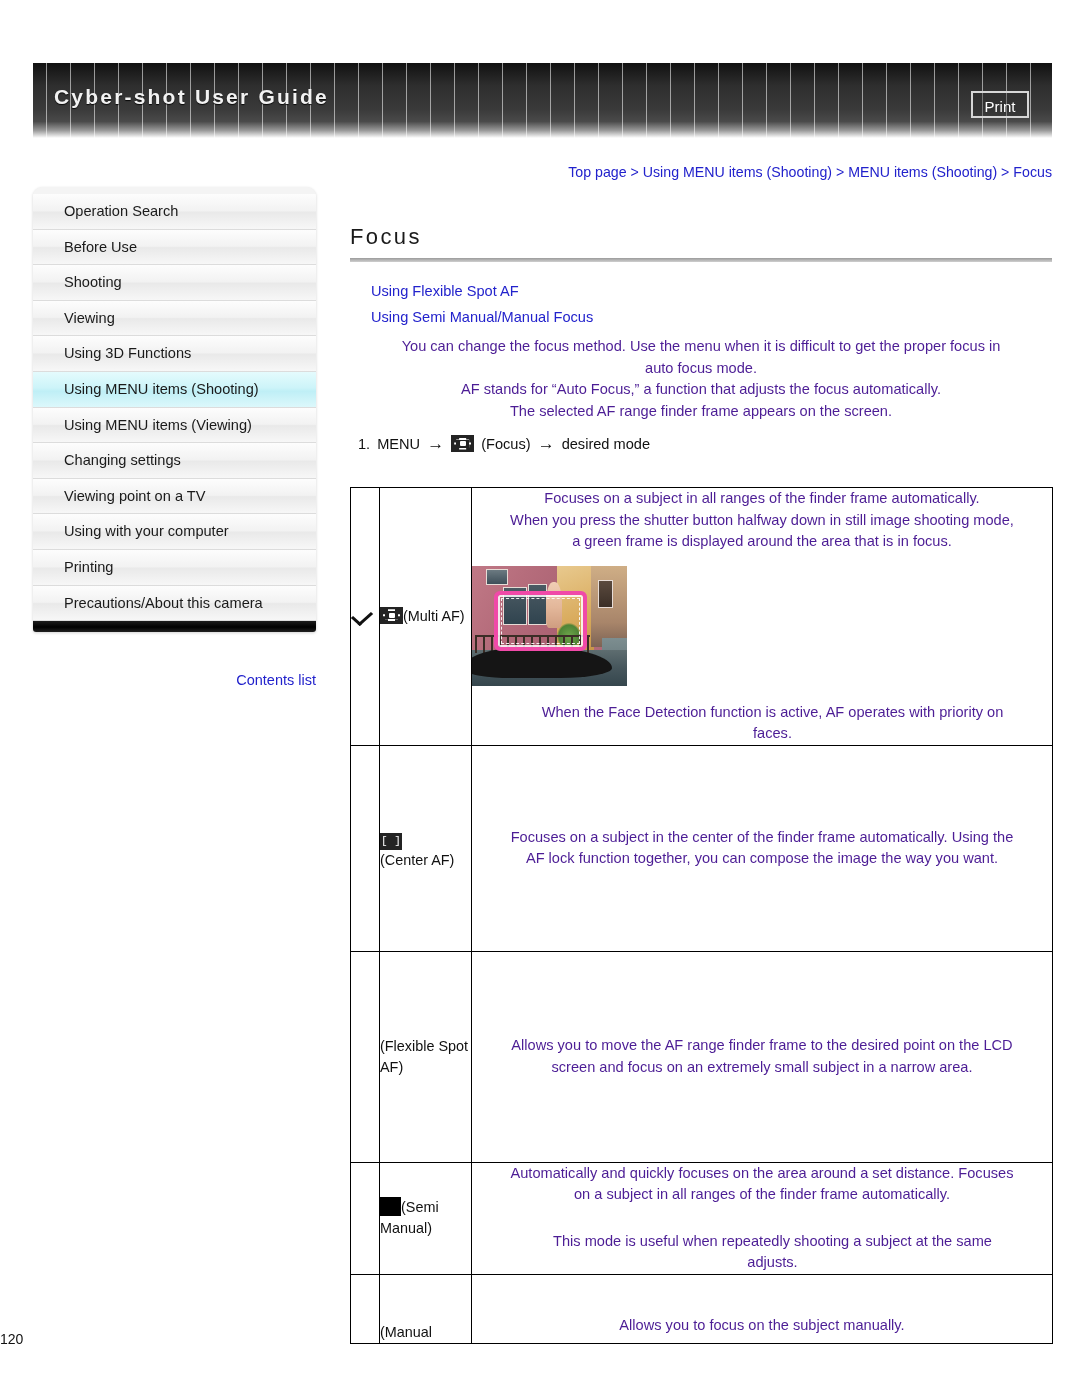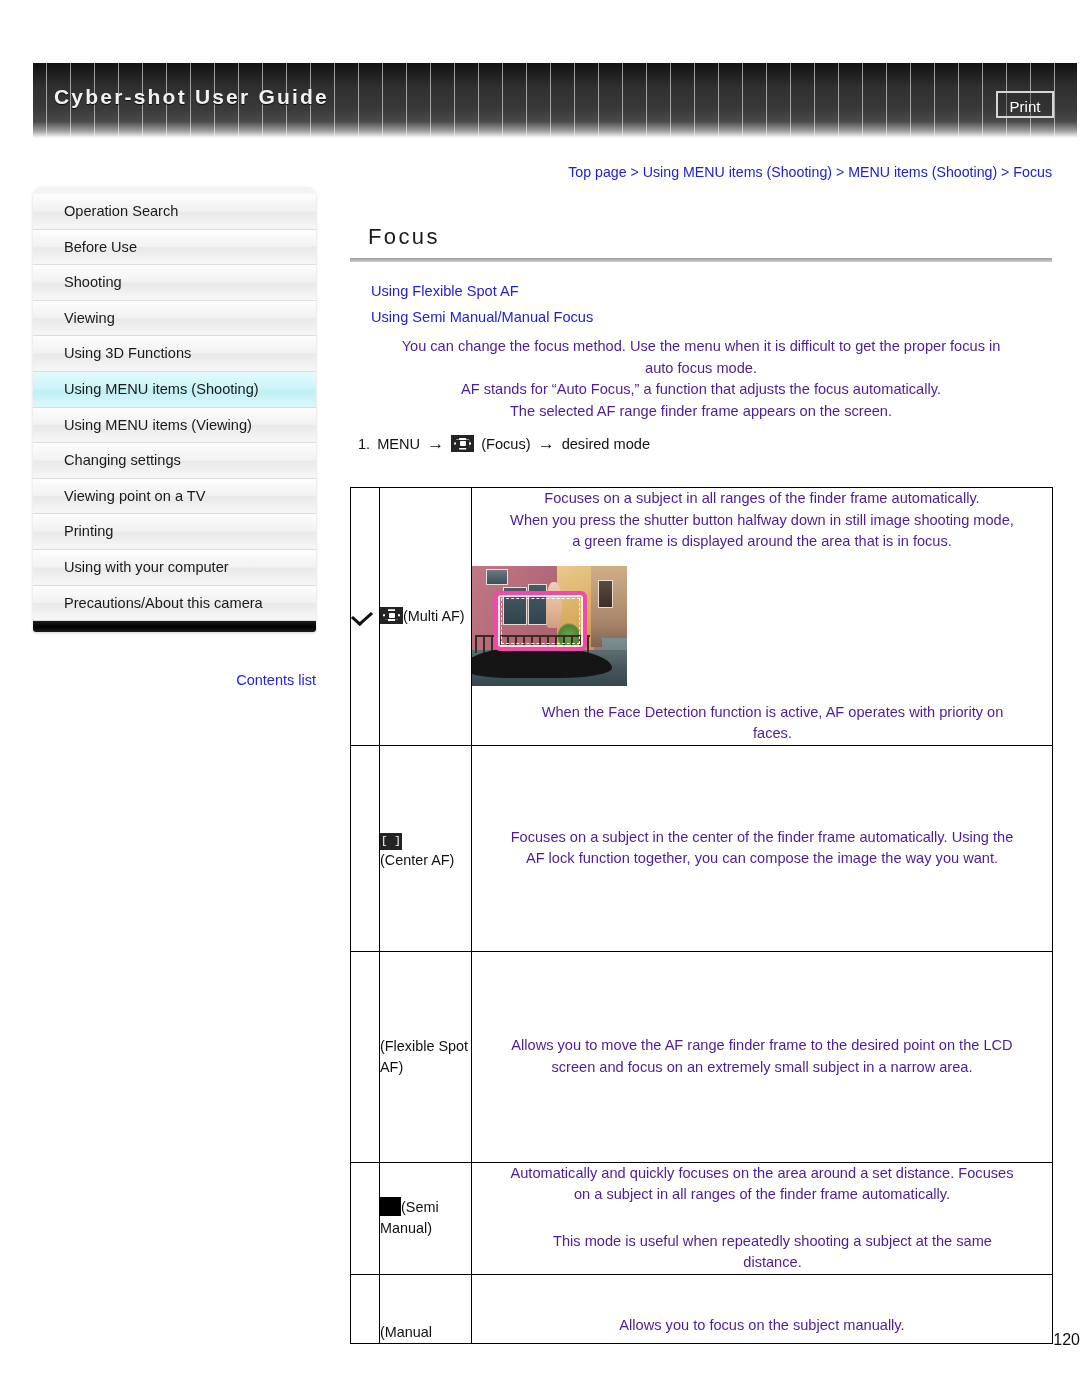--- a/index.html
+++ b/index.html
@@ -32,21 +32,20 @@
         rgba(255,255,255,0.00) 14px,
         rgba(255,255,255,0.00) 24px),
       linear-gradient(to bottom,
         #111111 0%,
         #2e2e2e 30%,
         #3a3a3a 62%,
         #4a4a4a 78%,
         #9a9a9a 90%,
         #ffffff 100%);
     overflow: hidden;
-    padding-left: 25px;
   }
   #header-title {
     position: absolute;
     left: 21px;
     top: 22px;
     color: #f2f2f2;
     font-size: 21px;
     letter-spacing: 2.2px;
     font-weight: bold;
     white-space: nowrap;
@@ -128,21 +127,20 @@
     position: absolute;
     left: 350px;
     top: 224px;
     width: 702px;
   }
   #page-title {
     font-size: 22px;
     color: #1a1a1a;
     letter-spacing: 2.4px;
     padding-bottom: 8px;
-    margin-left: 18px;
   }
   #title-rule {
     height: 4px;
     background: linear-gradient(to bottom, #9b9b9b, #cfcfcf);
     margin-bottom: 17px;
   }
   .anchor-link {
     display: block;
     margin-left: 21px;
     color: #2222cc;
@@ -359,22 +357,22 @@
     border: 1.5px dashed rgba(255,255,255,0.9);
     box-sizing: border-box;
   }
 
   
   #page-number {
     position: absolute;
     left: 0;
     top: 1331px;
     width: 1080px;
-    text-align: right;
-    font-size: 16px;
+    text-align: left;
+    font-size: 14px;
     color: #111111;
   }
 </style>
 </head>
 <body>
 
 <div id="header-banner">
   <div id="header-title">Cyber-shot User Guide</div>
   <div id="print-button">Print</div>
 </div>
@@ -384,22 +382,22 @@
 <div id="sidebar">
   <div class="nav-item">Operation Search</div>
   <div class="nav-item">Before Use</div>
   <div class="nav-item">Shooting</div>
   <div class="nav-item">Viewing</div>
   <div class="nav-item">Using 3D Functions</div>
   <div class="nav-item selected">Using MENU items (Shooting)</div>
   <div class="nav-item">Using MENU items (Viewing)</div>
   <div class="nav-item">Changing settings</div>
   <div class="nav-item">Viewing point on a TV</div>
+  <div class="nav-item">Using with your computer</div>
   <div class="nav-item">Printing</div>
-  <div class="nav-item">Using with your computer</div>
   <div class="nav-item">Precautions/About this camera</div>
   <div id="sidebar-foot"></div>
 </div>
 <div id="contents-list-link">Contents list</div>
 
 <div id="main">
   <div id="page-title">Focus</div>
   <div id="title-rule"></div>
 
   <a class="anchor-link">Using Flexible Spot AF</a>
@@ -494,21 +492,21 @@
 
     <tr>
       <td class="cell-check"></td>
       <td class="cell-mode">
         <span class="icon-semi-manual"></span><span>(Semi Manual)</span>
       </td>
       <td class="cell-desc">
         <div class="body-line">Automatically and quickly focuses on the area around a set distance. Focuses</div>
         <div class="body-line">on a subject in all ranges of the finder frame automatically.</div>
         <div class="body-line desc-indent" style="margin-top:25px">This mode is useful when repeatedly shooting a subject at the same</div>
-        <div class="body-line desc-indent">distance.</div>
+        <div class="body-line desc-indent">adjusts.</div>
       </td>
     </tr>
 
     <tr>
       <td class="cell-check"></td>
       <td class="cell-mode" style="vertical-align:bottom">
         <div>(Manual</div>
       </td>
       <td class="cell-desc" style="height:62px;vertical-align:bottom;padding-bottom:6px">
         <div class="body-line">Allows you to focus on the subject manually.</div>

